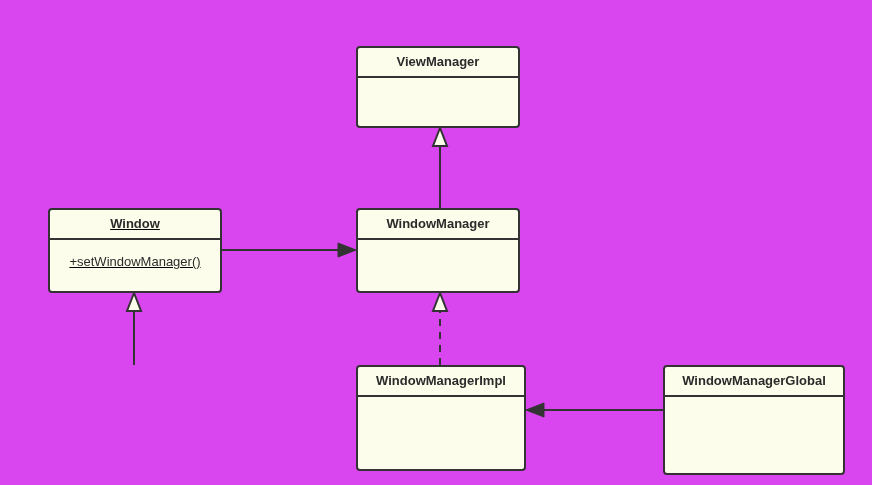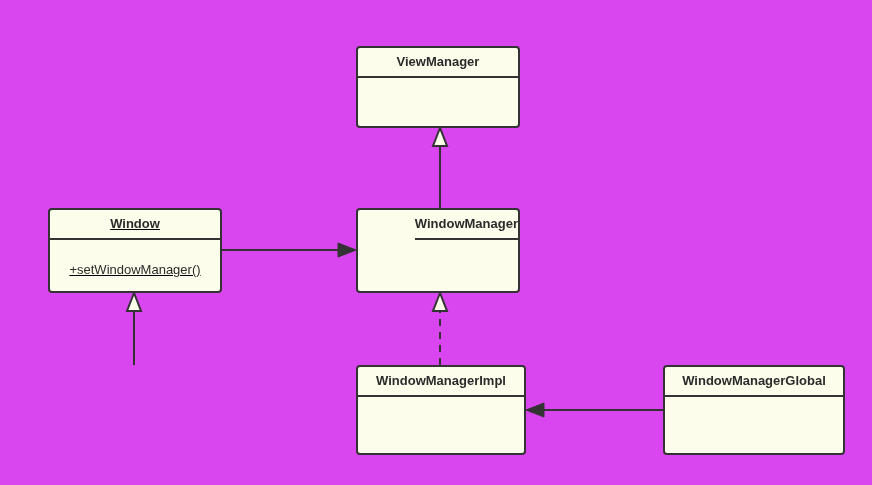--- a/index.html
+++ b/index.html
@@ -46,21 +46,20 @@
     font-weight: bold;
     color: #2b2b2b;
     border-bottom: 2px solid #333333;
     white-space: nowrap;
     overflow: hidden;
   }
   .uml-class-members {
     box-sizing: border-box;
     flex: 1 1 auto;
     padding: 14px 8px 0 8px;
-    margin-top: 8px;
   }
   .uml-member {
     font-size: 13px;
     font-weight: normal;
     color: #2b2b2b;
     text-align: center;
     white-space: nowrap;
     line-height: 16px;
   }
   .uml-class-members.empty {
@@ -110,29 +109,29 @@
     <div class="uml-class-members empty"></div>
   </div>
 
   <div class="uml-class" style="left:48px; top:208px; width:174px; height:85px;text-decoration:underline;">
     <div class="uml-class-name">Window</div>
     <div class="uml-class-members">
       <div class="uml-member">+setWindowManager()</div>
     </div>
   </div>
 
-  <div class="uml-class" style="left:356px; top:208px; width:164px; height:85px;align-items:flex-end;">
+  <div class="uml-class" style="left:356px; top:208px; width:164px; height:85px;">
     <div class="uml-class-name">WindowManager</div>
     <div class="uml-class-members empty"></div>
   </div>
 
 
-  <div class="uml-class" style="left:356px; top:365px; width:170px; height:90px;">
+  <div class="uml-class" style="left:356px; top:365px; width:170px; height:106px;">
     <div class="uml-class-name">WindowManagerImpl</div>
     <div class="uml-class-members empty"></div>
   </div>
 
-  <div class="uml-class" style="left:663px; top:365px; width:182px; height:90px;">
+  <div class="uml-class" style="left:663px; top:365px; width:182px; height:110px;">
     <div class="uml-class-name">WindowManagerGlobal</div>
     <div class="uml-class-members empty"></div>
   </div>
 
 </div>
 
 </body></html>

